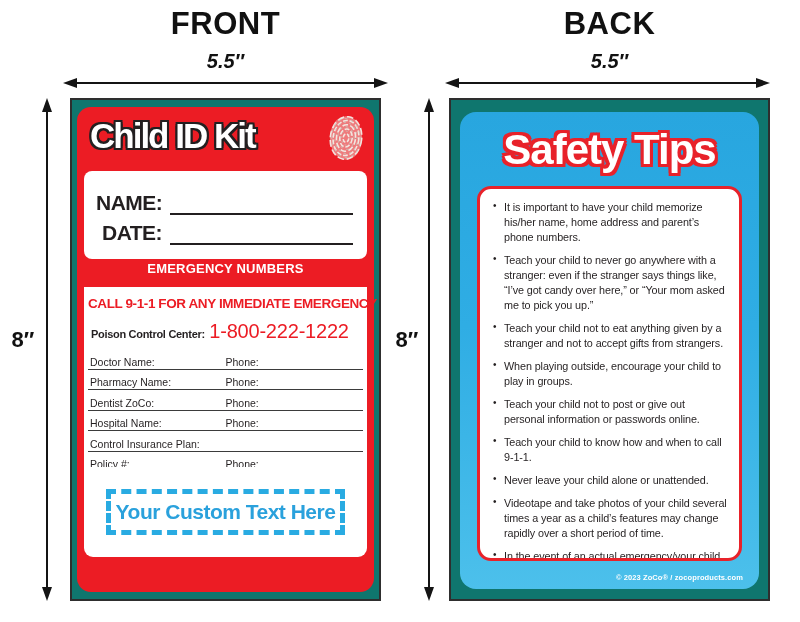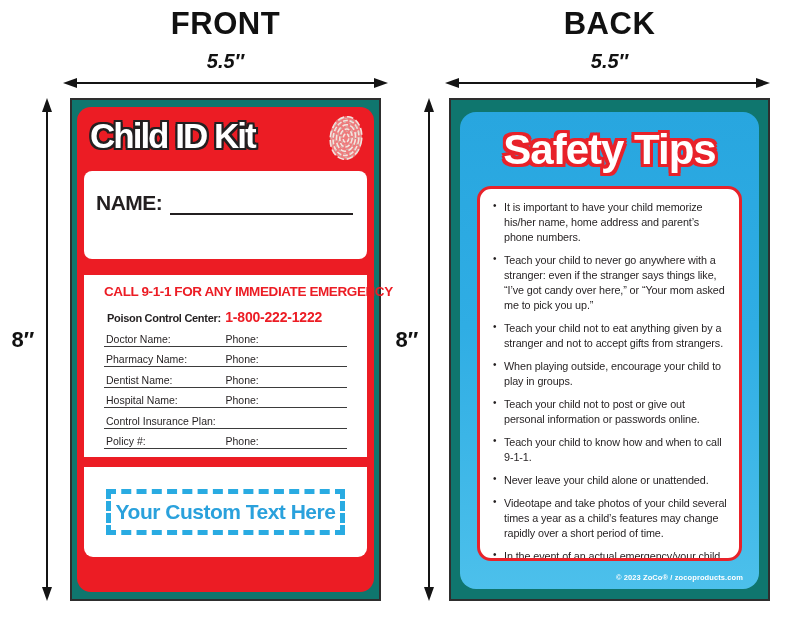--- a/index.html
+++ b/index.html
@@ -32,27 +32,27 @@
   .white-box { position:absolute; left:7px; right:7px; background:#ffffff; }
   .namedate-box { top:64px; height:88px; border-radius:8px; padding:14px 14px 0 12px; }
   .field-row { display:flex; align-items:flex-end; height:30px; }
   .field-label { font-size:21px; font-weight:bold; color:#231f20; letter-spacing:-.5px; }
   .field-line { flex:1; border-bottom:2px solid #231f20; margin-left:8px; height:24px; }
   .field-row.date { padding-left:6px; }
 
   .em-band { position:absolute; left:0; right:0; top:152px; height:20px; text-align:center; }
   .em-band span { font-size:13px; font-weight:bold; color:#ffffff; letter-spacing:.2px; line-height:20px; }
 
-  .emergency-box { top:168px; height:182px; padding:0 20px; }
+  .emergency-box { top:180px; height:182px; padding:0 4px; }
   .call-line { margin-top:9px; text-align:center; font-size:13.5px; font-weight:bold;
     letter-spacing:-.4px; color:#ec1c24; white-space:nowrap; }
   .poison-line { margin-top:9px; padding-left:3px; white-space:nowrap; }
   .poison-label { font-size:11px; font-weight:bold; color:#231f20; letter-spacing:-.3px; }
-  .poison-number { font-size:14px; font-weight:bold; color:#ec1c24; letter-spacing:-.2px; }
-  .erows { margin-top:0; }
+  .poison-number { font-size:20px; font-weight:normal; color:#ec1c24; letter-spacing:-.2px; }
+  .erows { margin-top:6px; }
   .erow { position:relative; height:20.5px; border-bottom:1.5px solid #3b3b3b; }
   .erow-label { position:absolute; left:2px; bottom:1px; font-size:10.5px; color:#231f20; }
   .erow-phone { position:absolute; left:50%; bottom:1px; font-size:10.5px; color:#231f20; }
 
   .custom-box { top:360px; height:90px; border-radius:0 0 9px 9px; padding:22px; }
   .dash-box { width:100%; height:100%; border:5px dashed #29abe2; display:flex;
     align-items:center; justify-content:center; }
   .custom-text { font-size:21px; font-weight:bold; letter-spacing:-.5px; color:#2aa1dc; white-space:nowrap; }
 
   
@@ -111,40 +111,47 @@
             <ellipse cx="20" cy="26" rx="15" ry="20.5" stroke-dasharray="3 4"></ellipse>
           </g>
         </svg>
       </div>
 
       <div class="white-box namedate-box">
         <div class="field-row">
           <span class="field-label">NAME:</span>
           <span class="field-line"></span>
         </div>
-      </div>
-
+        <div class="field-row date">
+          <span class="field-label">DATE:</span>
+          <span class="field-line"></span>
+        </div>
+      </div>
+
+      <div class="em-band">
+        <span>EMERGENCY NUMBERS</span>
+      </div>
 
       <div class="white-box emergency-box">
         <div class="call-line">CALL 9-1-1 FOR ANY IMMEDIATE EMERGENCY</div>
         <div class="poison-line">
           <span class="poison-label">Poison Control Center:</span>
           <span class="poison-number">1-800-222-1222</span>
         </div>
         <div class="erows">
           <div class="erow">
             <span class="erow-label">Doctor Name:</span>
             <span class="erow-phone">Phone:</span>
           </div>
           <div class="erow">
             <span class="erow-label">Pharmacy Name:</span>
             <span class="erow-phone">Phone:</span>
           </div>
           <div class="erow">
-            <span class="erow-label">Dentist Name:</span>
+            <span class="erow-label">Dentist ZoCo:</span>
             <span class="erow-phone">Phone:</span>
           </div>
           <div class="erow">
             <span class="erow-label">Hospital Name:</span>
             <span class="erow-phone">Phone:</span>
           </div>
           <div class="erow">
             <span class="erow-label">Control Insurance Plan:</span>
             <span class="erow-phone"></span>
           </div>

